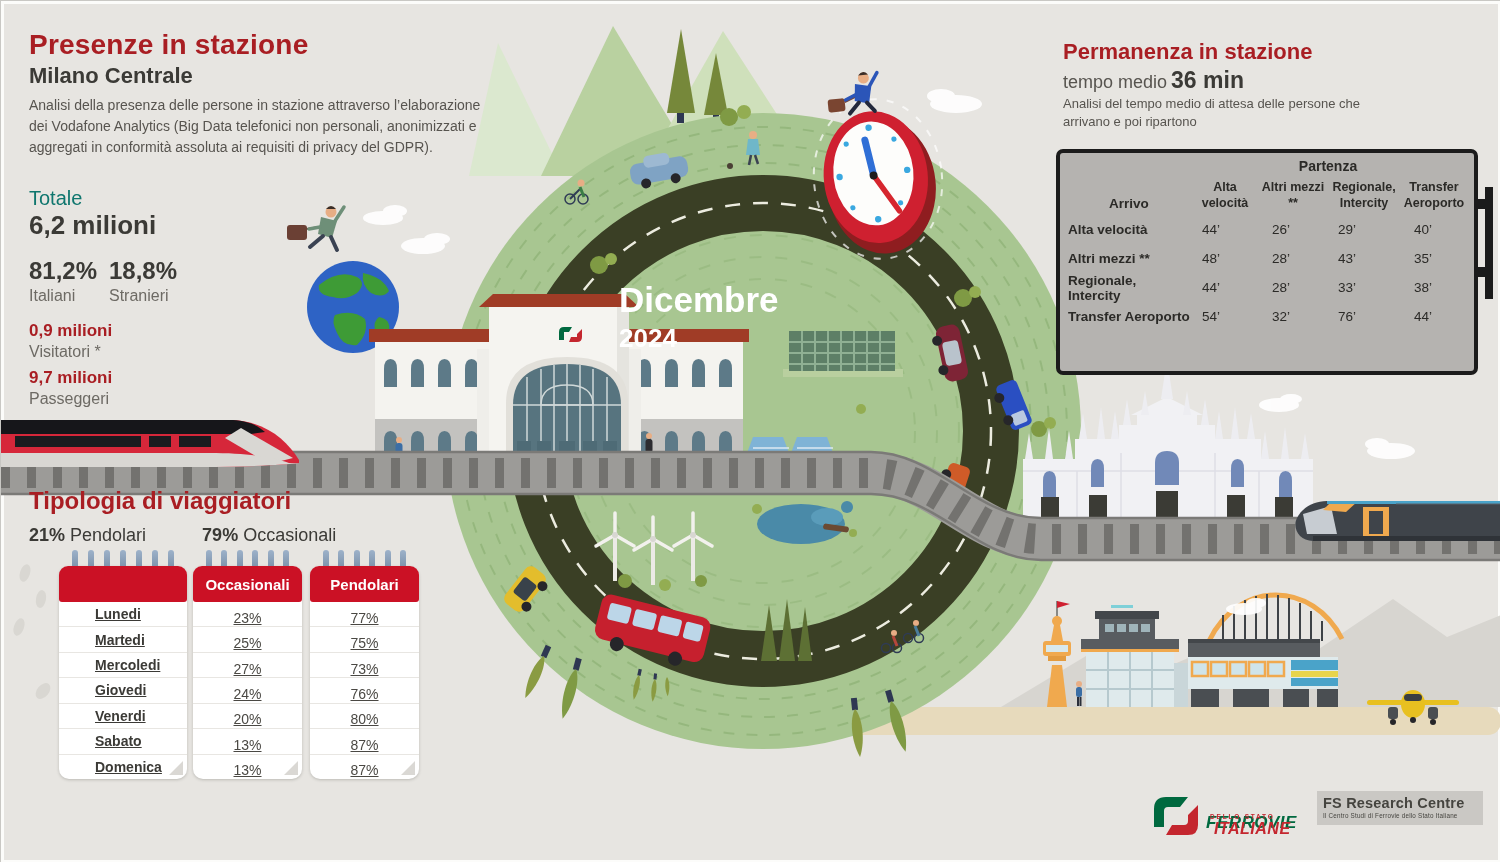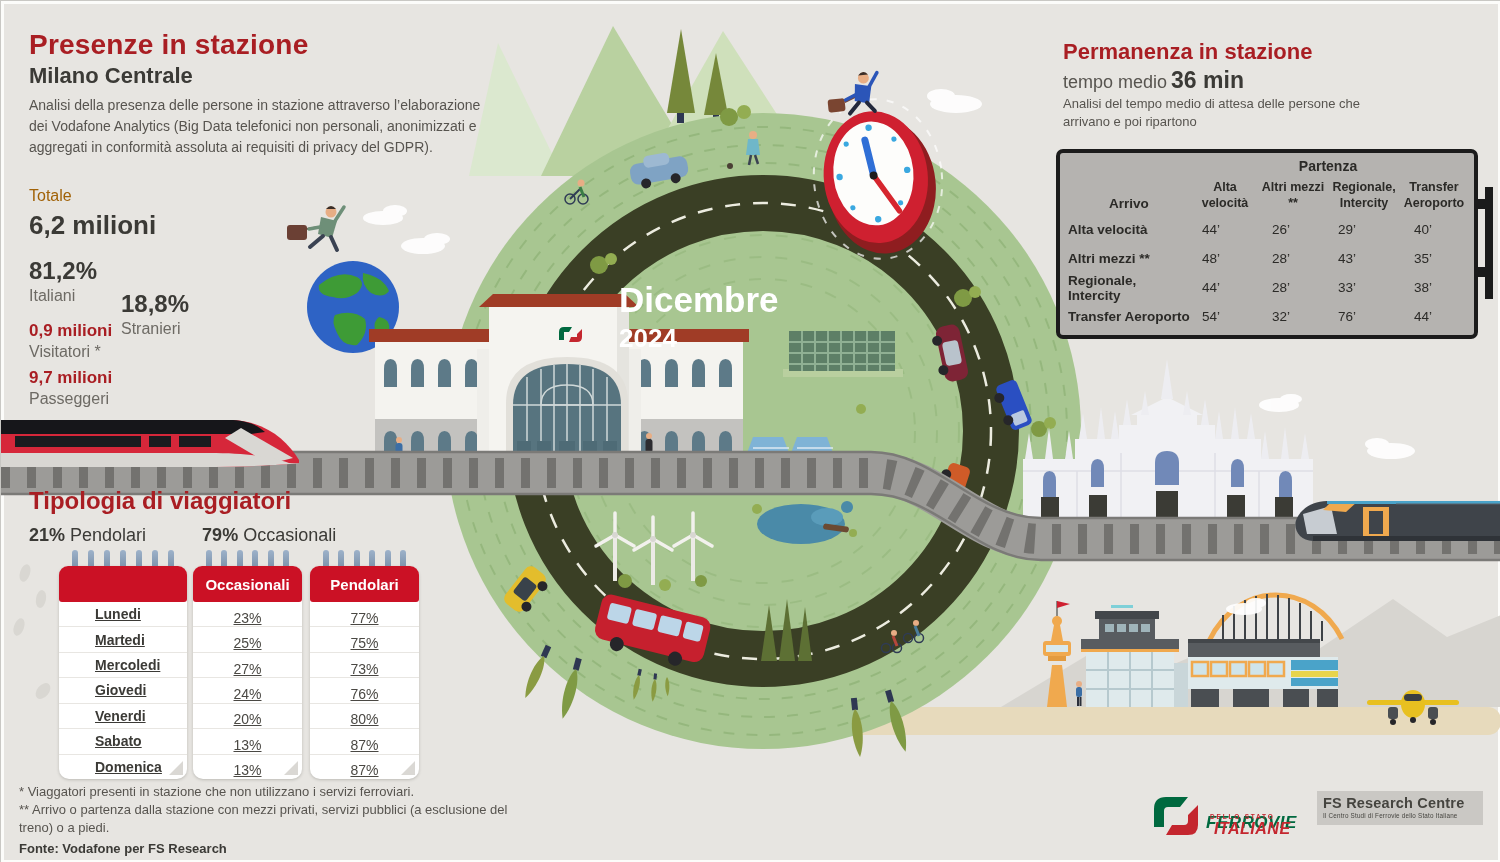--- a/index.html
+++ b/index.html
@@ -6,42 +6,42 @@
   .stage{position:relative;width:1500px;height:862px;margin:0 auto;background:#e7e5e1;overflow:hidden;
          border:1px solid #c9c8c4;box-shadow:inset 0 0 0 3px #fcfcfa;}
   .stage *{box-sizing:border-box;}
   .illu{position:absolute;left:0;top:0;z-index:1;}
   .ov{position:absolute;z-index:2;}
 
   
   .h1{left:28px;top:28px;font-size:28px;font-weight:bold;color:#a91e23;letter-spacing:.2px;}
   .h2{left:28px;top:62px;font-size:22px;font-weight:bold;color:#3b3a36;}
   .desc{left:28px;top:94px;width:458px;font-size:14px;line-height:1.5;color:#57544f;}
-  .totale-label{left:28px;top:186px;font-size:16px;color:#a16207;}
+  .totale-label{left:28px;top:186px;font-size:20px;color:#0f766e;}
   .totale-value{left:28px;top:209px;font-size:26px;font-weight:bold;color:#3b3a36;}
   .pct{top:256px;font-size:24px;font-weight:bold;color:#3b3a36;}
   .pct-label{top:286px;font-size:16px;color:#6d6a64;}
-  .col1{left:28px;} .col2{left:120px;margin-top:33px;}
+  .col1{left:28px;} .col2{left:108px;}
   .mini-num{left:28px;font-size:17px;font-weight:bold;color:#a91e23;}
   .mini-label{left:28px;font-size:16px;color:#6d6a64;}
 
   
   .month{left:618px;top:279px;font-size:35px;font-weight:bold;color:#fff;}
   .year{left:618px;top:322px;font-size:26px;font-weight:bold;color:#fff;}
 
   
   .p-title{left:1062px;top:38px;font-size:22px;font-weight:bold;color:#a91e23;}
   .p-tempo{left:1062px;top:66px;color:#57544f;font-size:18px;}
   .p-tempo b{font-size:23px;color:#3b3a36;margin-left:4px;}
   .p-desc{left:1062px;top:94px;width:300px;font-size:13px;line-height:1.4;color:#57544f;}
 
   
   .pole{left:1484px;top:186px;width:8px;height:112px;background:#1b1b1b;z-index:2;}
   .pole-arm{height:10px;width:22px;background:#1b1b1b;left:1466px;z-index:2;}
-  .sign{left:1055px;top:148px;width:422px;height:190px;background:#b5b3b0;border:4px solid #1b1b1b;
+  .sign{left:1055px;top:148px;width:422px;height:226px;background:#b5b3b0;border:4px solid #1b1b1b;
         border-radius:7px;z-index:3;padding:5px 8px 0 8px;color:#2b2a27;}
   .sign-partenza{padding-left:122px;text-align:center;font-size:14px;font-weight:bold;height:22px;}
   .sign-grid{display:grid;grid-template-columns:122px 70px 66px 76px 64px;}
   .sg-h{font-size:12.5px;font-weight:bold;text-align:center;line-height:1.25;align-self:end;padding-bottom:4px;}
   .sg-arrivo{font-size:13.5px;font-weight:bold;align-self:end;padding-bottom:4px;text-align:center;}
   .sg-label{font-size:13.5px;font-weight:bold;height:29px;display:flex;align-items:center;}
   .sg-val{font-size:13.5px;height:29px;display:flex;align-items:center;padding-left:12px;}
 
   
   .t-title{left:28px;top:486px;font-size:24px;font-weight:bold;color:#a91e23;}
@@ -754,25 +754,20 @@
     <div class="cal-row">75%</div>
     <div class="cal-row">73%</div>
     <div class="cal-row">76%</div>
     <div class="cal-row">80%</div>
     <div class="cal-row">87%</div>
     <div class="cal-row">87%</div>
   </div>
   <div class="curl"></div>
 </div>
 
-<div class="ov notes">
-  <div>* Viaggatori presenti in stazione che non utilizzano i servizi ferroviari.</div>
-  <div>** Arrivo o partenza dalla stazione con mezzi privati, servizi pubblici (a esclusione del treno) o a piedi.</div>
-  <div class="fonte">Fonte: Vodafone per FS Research</div>
-</div>
 
 <div class="ov fslogo">
   <svg width="58" height="52" viewBox="0 0 58 52">
     <path d="M10,40 L10,22 Q10,10 22,10 L44,10 L36,20 L24,20 Q20,20 20,24 L20,40 Z" fill="#00693f"></path>
     <path d="M22,48 L44,48 Q54,48 54,38 L54,18 L44,28 L44,34 Q44,38 40,38 L28,38 Z" fill="#c4262e"></path>
   </svg>
   <div class="fs-wm1">FERROVIE</div>
   <div class="fs-wm2">DELLO STATO</div>
   <div class="fs-wm3">ITALIANE</div>
 </div>

